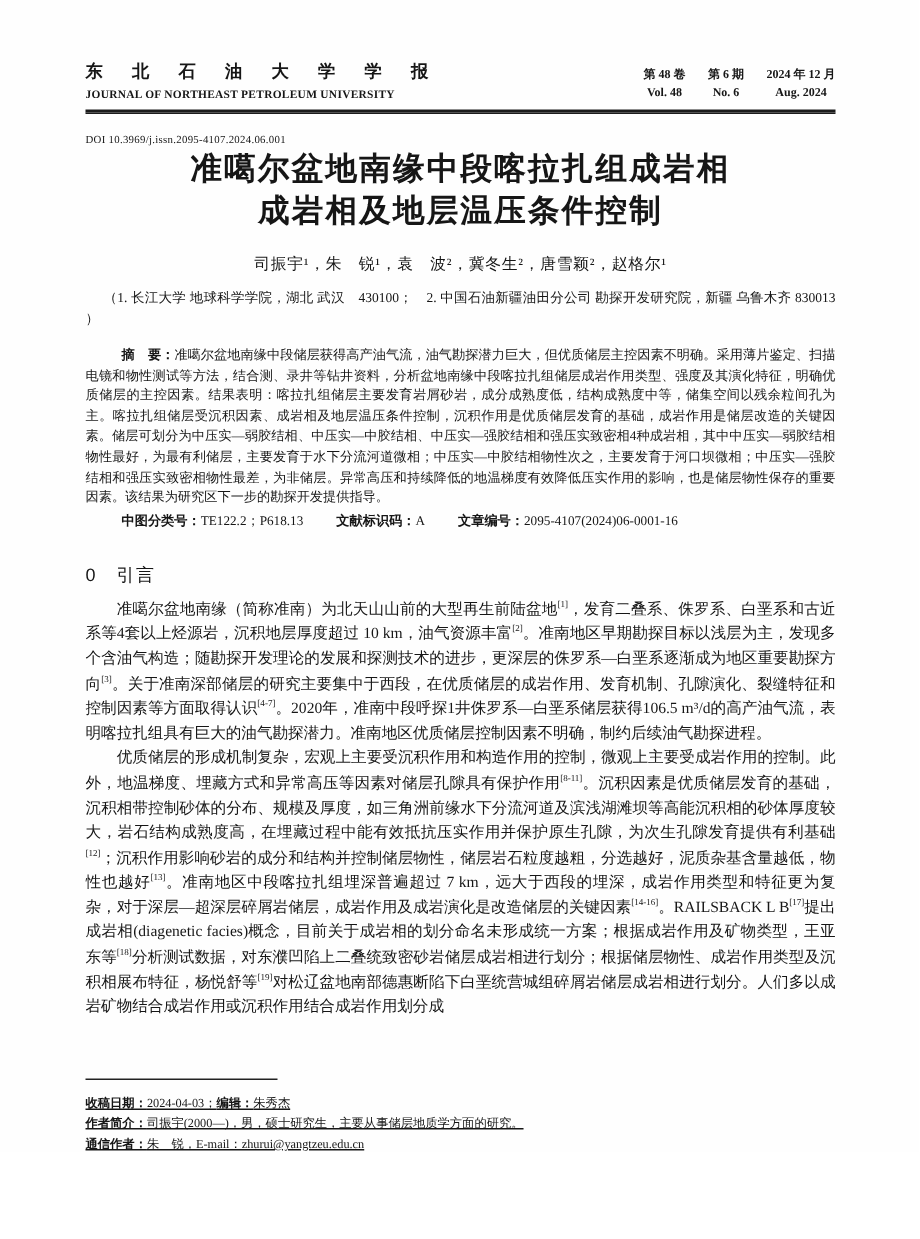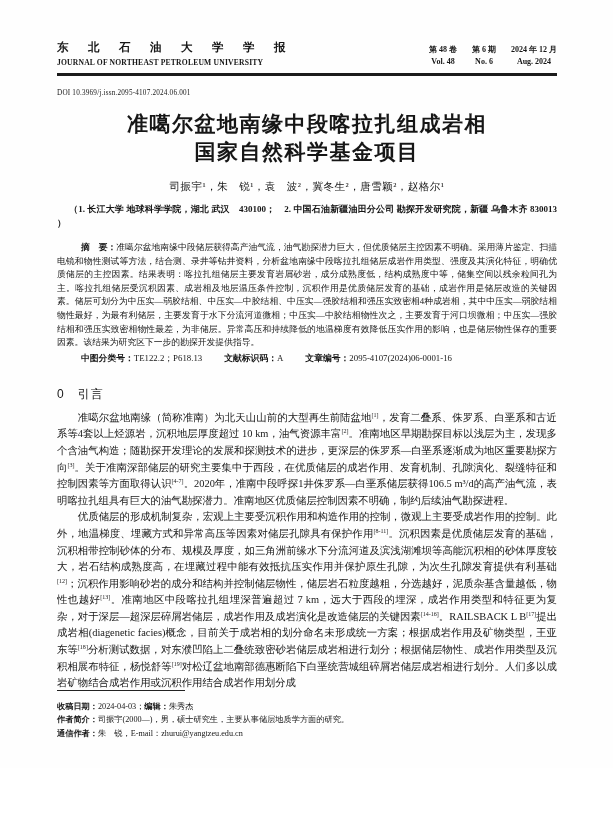--- a/index.html
+++ b/index.html
@@ -21,45 +21,45 @@
   .vol-grid {
     display:grid; grid-template-columns:auto auto auto; column-gap:15px; row-gap:2px;
     justify-items:center; font-size:8px; font-weight:bold; white-space:nowrap; padding-bottom:1px;
   }
   .rule { margin-top:6px; height:2.5px; border-top:2.5px solid #1b1b1b; border-bottom:1px solid #1b1b1b; }
 
   .doi { margin-top:13px; font-size:7.2px; letter-spacing:0.2px; }
 
   
   .title {
-    margin-top:13px; text-align:center; font-size:21px; line-height:28px;
+    margin-top:2px; text-align:center; font-size:21px; line-height:28px;
     font-weight:bold; font-family:"Liberation Sans", sans-serif; letter-spacing:1.5px;
   }
   .authors { margin-top:14px; text-align:center; font-size:10.5px; letter-spacing:0.5px; }
-  .affil { margin-top:9px; font-size:9px; line-height:13.5px; text-indent:12px; text-align:justify;font-weight:bold; }
+  .affil { margin-top:9px; font-size:9px; line-height:13.5px; text-indent:12px; text-align:justify; }
 
   
   .abstract { margin-top:11px; font-size:8.8px; line-height:13.6px; text-align:justify; text-indent:24px; }
   .blk-label { font-weight:bold; font-family:"Liberation Sans", sans-serif; }
   .kw   { margin-top:2px;  font-size:8.8px; line-height:14px; text-indent:24px; }
   .meta { margin-top:1px;  font-size:8.8px; line-height:14px; text-indent:24px; }
   .meta .gap { display:inline-block; width:22px; }
 
   
   .section-h {
     margin-top:21px; font-size:12px; font-weight:normal;
     font-family:"Liberation Sans", sans-serif; letter-spacing:1px;
   }
   .section-h .num { margin-right:13px; }
   .main-text { margin-top:7px; height:300px; overflow:hidden; }
   .body { font-size:10.4px; line-height:16.6px; text-align:justify; text-indent:2em; }
   .body sup { font-size:0.58em; line-height:0; }
 
   
-  .footer { position:absolute; left:57px; width:500px; top:690px; }
+  .footer { position:absolute; left:57px; width:500px; top:719px;text-decoration:underline; }
   .sep { width:128px; border-top:1px solid #222; }
   .fnotes { margin-top:9px; font-size:8.2px; line-height:13.4px; }
   .fnotes .flabel { font-weight:bold; font-family:"Liberation Sans", sans-serif; }
   .pageno { position:absolute; top:777px; right:60px; font-size:8.5px; letter-spacing:1px; }
 </style>
 </head>
 <body>
 
 <div class="page">
   <div class="content">
@@ -75,21 +75,21 @@
         <span>2024 年 12 月</span>
         <span>Vol. 48</span>
         <span>No. 6</span>
         <span>Aug. 2024</span>
       </div>
     </div>
     <div class="rule"></div>
 
     <div class="doi">DOI 10.3969/j.issn.2095-4107.2024.06.001</div>
 
-    <h1 class="title"><span>准噶尔盆地南缘中段喀拉扎组成岩相</span><br><span>国家自然科学基金项目</span></h1>
+    <h1 class="title"><span>准噶尔盆地南缘中段喀拉扎组成岩相</span><br><span>成岩相及地层温压条件控制</span></h1>
 
     <div class="authors">司振宇¹，朱　锐¹，袁　波²，冀冬生²，唐雪颖²，赵格尔¹</div>
     <div class="affil">（1. 长江大学 地球科学学院，湖北 武汉　430100；　2. 中国石油新疆油田分公司 勘探开发研究院，新疆 乌鲁木齐 830013 ）</div>
 
     <p class="abstract"><span class="blk-label">摘　要：</span><span>准噶尔盆地南缘中段储层获得高产油气流，油气勘探潜力巨大，但优质储层主控因素不明确。采用薄片鉴定、扫描电镜和物性测试等方法，结合测、录井等钻井资料，分析盆地南缘中段喀拉扎组储层成岩作用类型、强度及其演化特征，明确优质储层的主控因素。结果表明：喀拉扎组储层主要发育岩屑砂岩，成分成熟度低，结构成熟度中等，储集空间以残余粒间孔为主。喀拉扎组储层受沉积因素、成岩相及地层温压条件控制，沉积作用是优质储层发育的基础，成岩作用是储层改造的关键因素。储层可划分为中压实—弱胶结相、中压实—中胶结相、中压实—强胶结相和强压实致密相4种成岩相，其中中压实—弱胶结相物性最好，为最有利储层，主要发育于水下分流河道微相；中压实—中胶结相物性次之，主要发育于河口坝微相；中压实—强胶结相和强压实致密相物性最差，为非储层。异常高压和持续降低的地温梯度有效降低压实作用的影响，也是储层物性保存的重要因素。该结果为研究区下一步的勘探开发提供指导。</span></p>
 
 
     <p class="meta"><span class="blk-label">中图分类号：</span><span>TE122.2；P618.13</span><span class="gap"></span><span class="blk-label">文献标识码：</span><span>A</span><span class="gap"></span><span class="blk-label">文章编号：</span><span>2095-4107(2024)06-0001-16</span></p>
 
     <h2 class="section-h"><span class="num">0</span><span>引言</span></h2>

